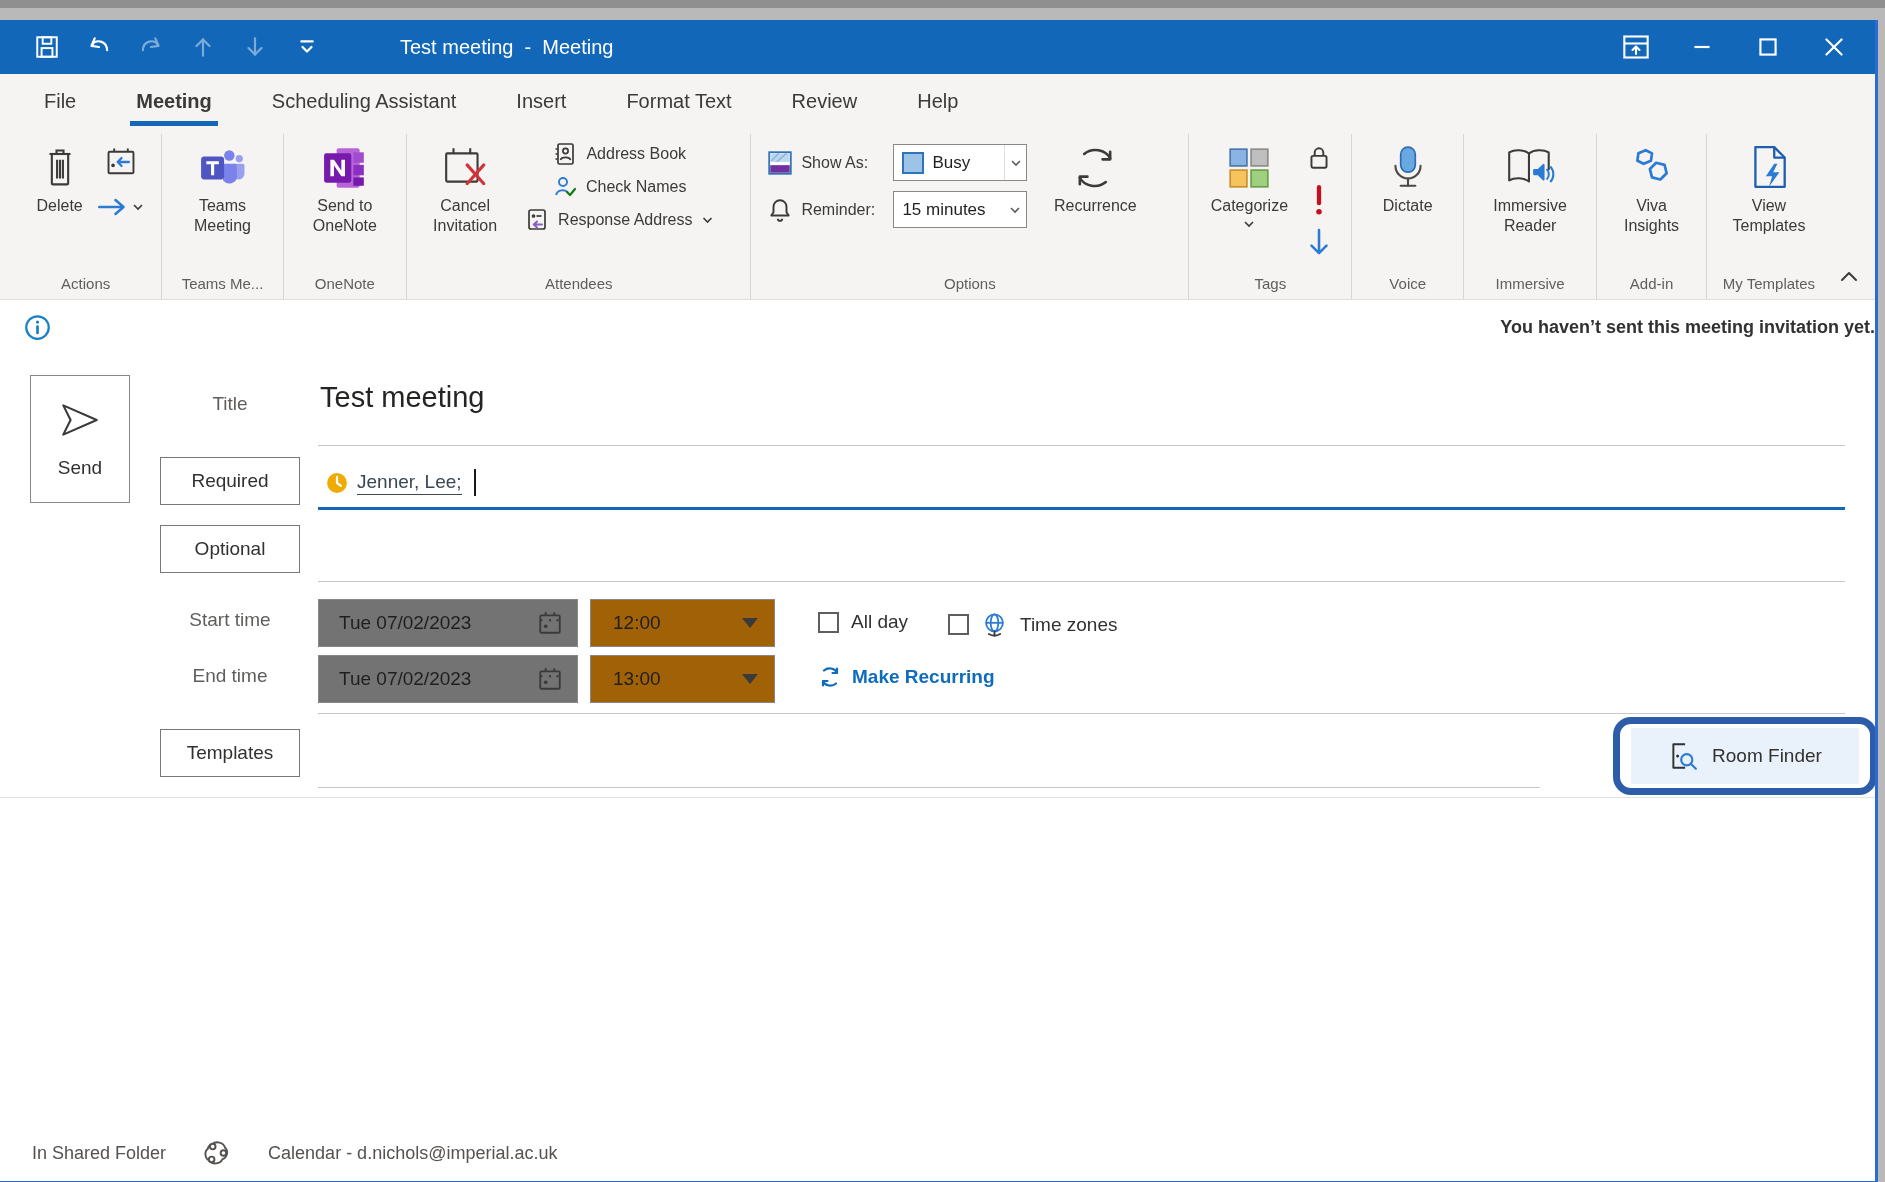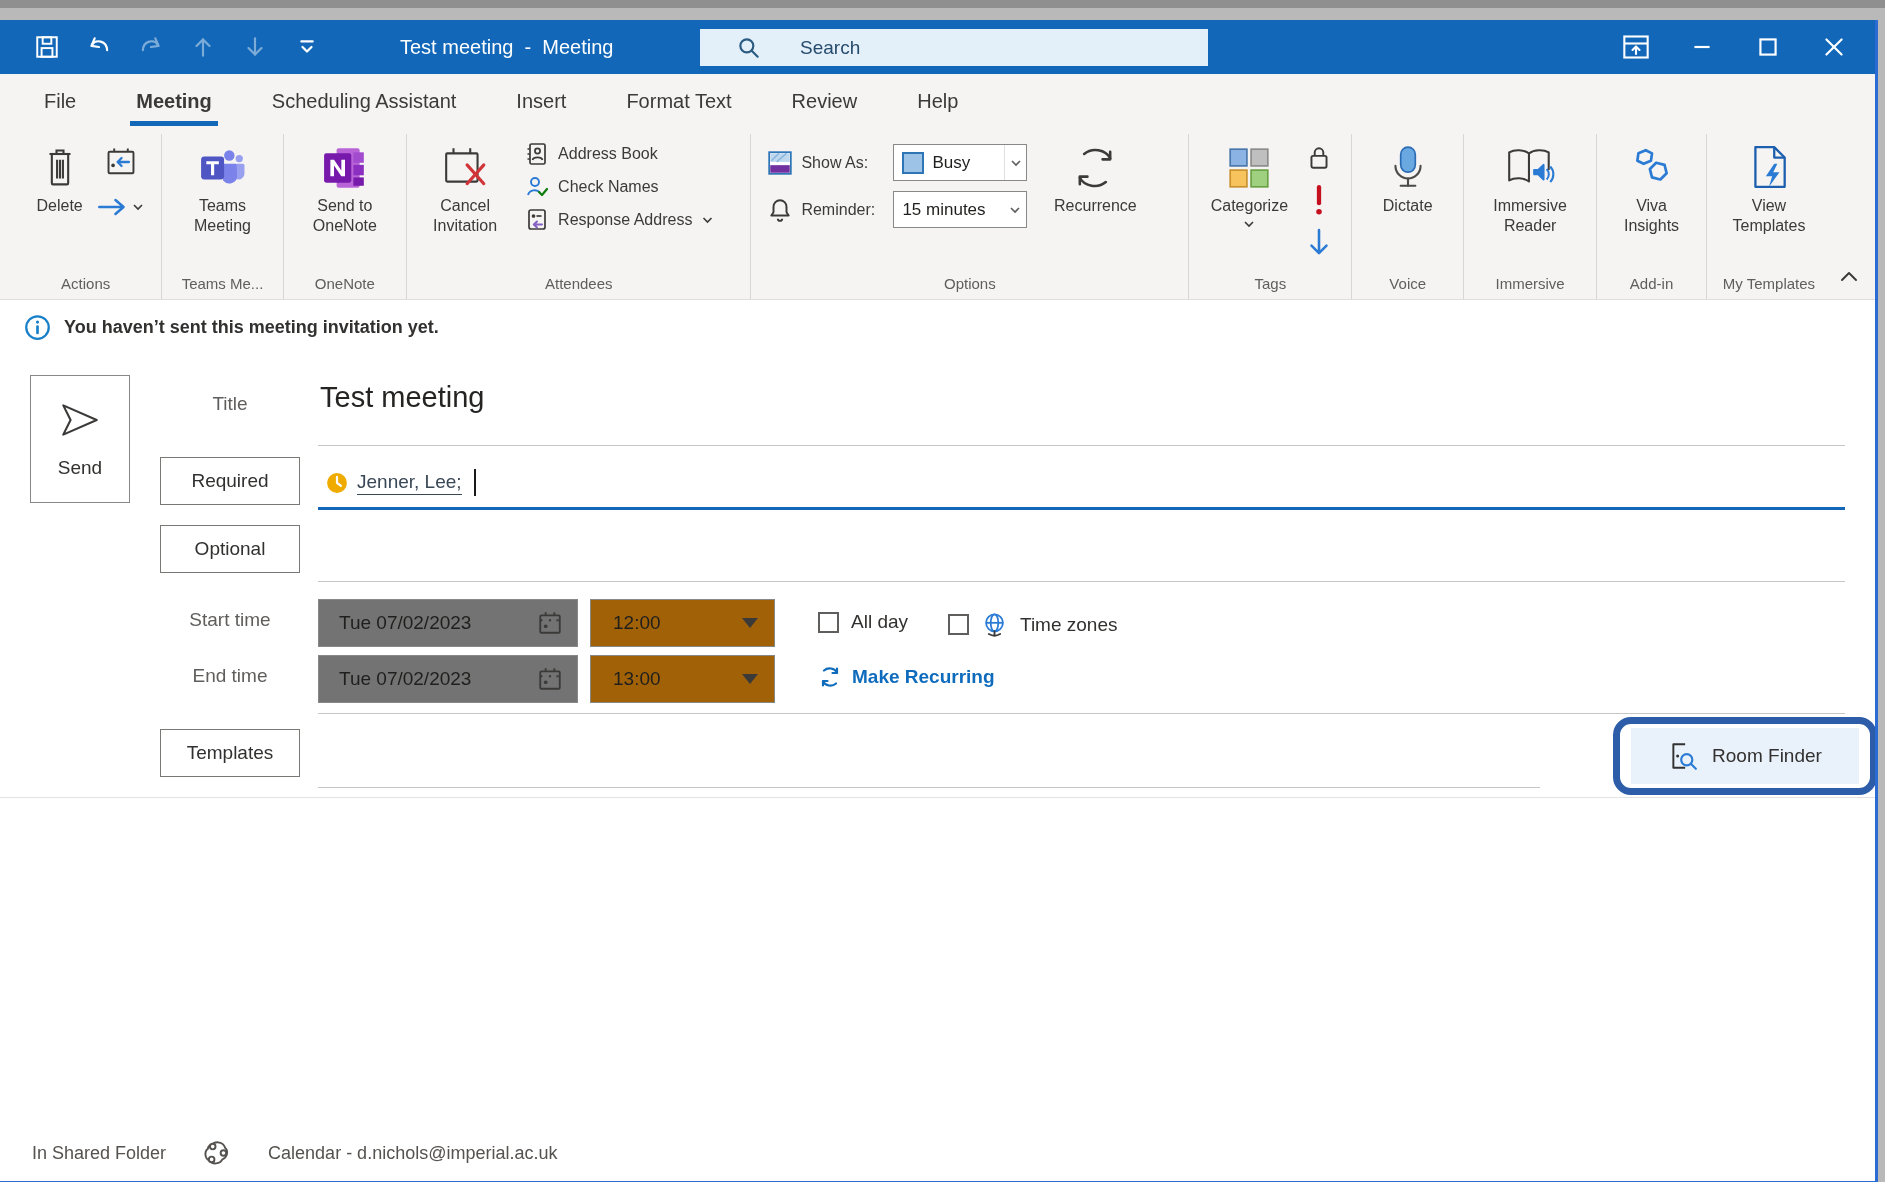--- a/index.html
+++ b/index.html
@@ -33,32 +33,32 @@
   .ribbon { position: absolute; left: 0; top: 108px; width: 100%; height: 172px; background: #f5f4f2; border-bottom: 1px solid #e1dfdd; display: flex; align-items: stretch; padding: 6px 8px 0 10px; }
   .rgroup { display: flex; flex-direction: column; position: relative; }
   .rgroup + .rgroup { border-left: 1px solid #d8d6d4; }
   .rg-content { flex: 1; display: flex; align-items: flex-start; justify-content: center; padding-top: 4px; }
   .rg-label { height: 32px; text-align: center; color: #605e5c; font-size: 15px; padding-top: 8px; white-space: nowrap; overflow: hidden; }
   .bigbtn { width: 92px; display: flex; flex-direction: column; align-items: center; cursor: default; padding-top: 2px; }
   .bigbtn .bb-icon { height: 56px; display: flex; align-items: center; justify-content: center; }
   .bb-label { font-size: 16px; color: #3b3a39; text-align: center; line-height: 20px; max-width: 92px; }
   .actions-col { display: flex; flex-direction: column; align-items: center; gap: 14px; padding-top: 8px; width: 52px; }
   .stack3 { display: flex; flex-direction: column; gap: 6px; padding-top: 2px; }
-  .srow { display: flex; align-items: center; gap: 9px; height: 27px; font-size: 16px; color: #3b3a39; cursor: default; white-space: nowrap; }
+  .srow { display: flex; align-items: center; gap: 9px; height: 27px; font-size: 16px; color: #3b3a39; cursor: default; white-space: nowrap; justify-content: center; }
   .opt-col { display: flex; flex-direction: column; gap: 10px; padding-top: 6px; }
   .opt-row { display: flex; align-items: center; gap: 8px; height: 37px; }
   .opt-row .olabel { font-size: 16px; color: #3b3a39; width: 84px; }
   .combo { width: 134px; height: 37px; border: 1px solid #8a8886; background: #fff; display: flex; align-items: center; padding-left: 8px; gap: 8px; font-size: 17px; color: #201f1e; }
   .combo .spacer { flex: 1; }
   .combo .chev { width: 22px; height: 100%; display: flex; align-items: center; justify-content: center; border-left: 1px solid #e1dfdd; }
   .tags-col { display: flex; flex-direction: column; align-items: center; gap: 8px; padding-top: 6px; width: 38px; }
   .ribbon-collapse { margin-left: auto; align-self: flex-end; margin-bottom: 10px; width: 36px; height: 26px; display: flex; align-items: center; justify-content: center; }
 
   
-  .infobar { position: absolute; left: 0; top: 281px; width: 100%; height: 52px; background: #fff; display: flex; align-items: center; padding-left: 24px; gap: 13px; }
+  .infobar { position: absolute; left: 0; top: 281px; width: 100%; height: 52px; background: #fff; display: flex; align-items: center; padding-left: 24px; gap: 13px; justify-content: space-between; }
   .infobar span { font-size: 18px; color: #323130; font-weight: bold; }
 
   
   .form { position: absolute; left: 0; top: 333px; width: 100%; height: 445px; background: #fff; }
   .send-btn { position: absolute; left: 30px; top: 22px; width: 100px; height: 128px; border: 1px solid #8a8886; background: #fff; display: flex; flex-direction: column; align-items: center; justify-content: center; gap: 16px; cursor: default; }
   .send-btn span { font-size: 19px; color: #323130; }
   .flabel { position: absolute; left: 160px; width: 140px; text-align: center; font-size: 19px; color: #605e5c; }
   .fbox { position: absolute; left: 160px; width: 140px; height: 48px; border: 1px solid #7a7874; background: #fff; display: flex; align-items: center; justify-content: center; font-size: 19px; color: #323130; cursor: default; }
   .hline { position: absolute; height: 1px; background: #c8c6c4; }
   .title-value { position: absolute; left: 320px; top: 28px; font-size: 29px; color: #252423; }
@@ -135,29 +135,20 @@
       <div class="qat-btn">
         <svg width="18" height="16" viewBox="0 0 16 14">
             <g fill="none" stroke="#fff" stroke-width="2" stroke-linecap="round" stroke-linejoin="round">
               <path d="M3 2 H13"></path>
               <path d="M4 7 l4 4 l4 -4"></path>
             </g>
           </svg>
       </div>
     </div>
     <div class="win-title">Test meeting  -  Meeting</div>
-    <div class="searchbox">
-      <svg width="26" height="26" viewBox="0 0 24 24">
-          <g fill="none" stroke="#2b5b80" stroke-width="2">
-            <circle cx="10" cy="10" r="6"></circle>
-            <path d="M14.5 14.5 L20 20" stroke-linecap="round"></path>
-          </g>
-        </svg>
-      <span>Search</span>
-    </div>
     <div class="win-controls">
       <div class="win-btn">
         <svg width="28" height="26" viewBox="0 0 24 22">
             <g fill="none" stroke="#fff" stroke-width="1.8">
               <rect x="2" y="2" width="20" height="18"></rect>
               <path d="M2 8 H22"></path>
               <path d="M12 17 V11 M9 13.5 l3 -3 l3 3" stroke-linecap="round" stroke-linejoin="round"></path>
             </g>
           </svg>
       </div>

